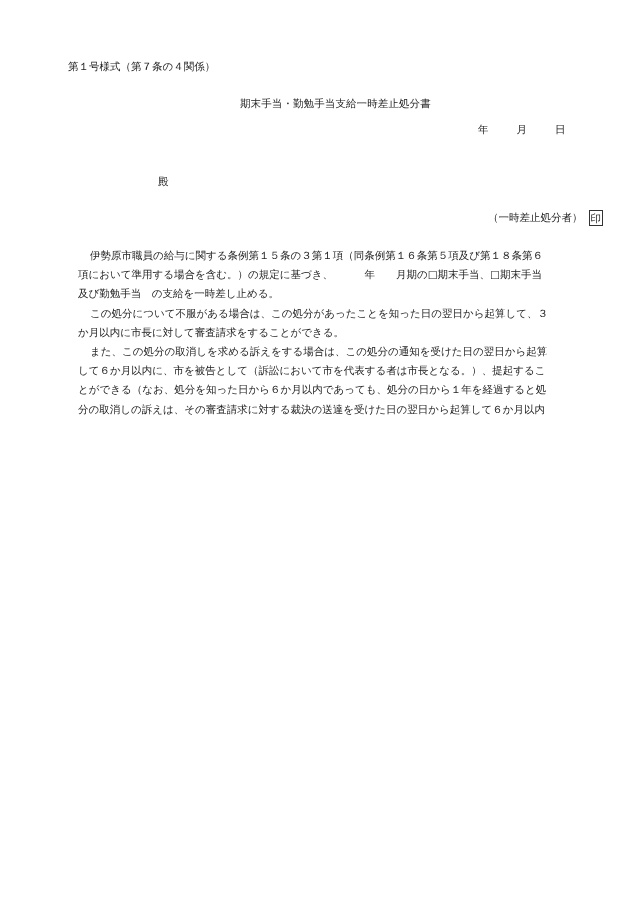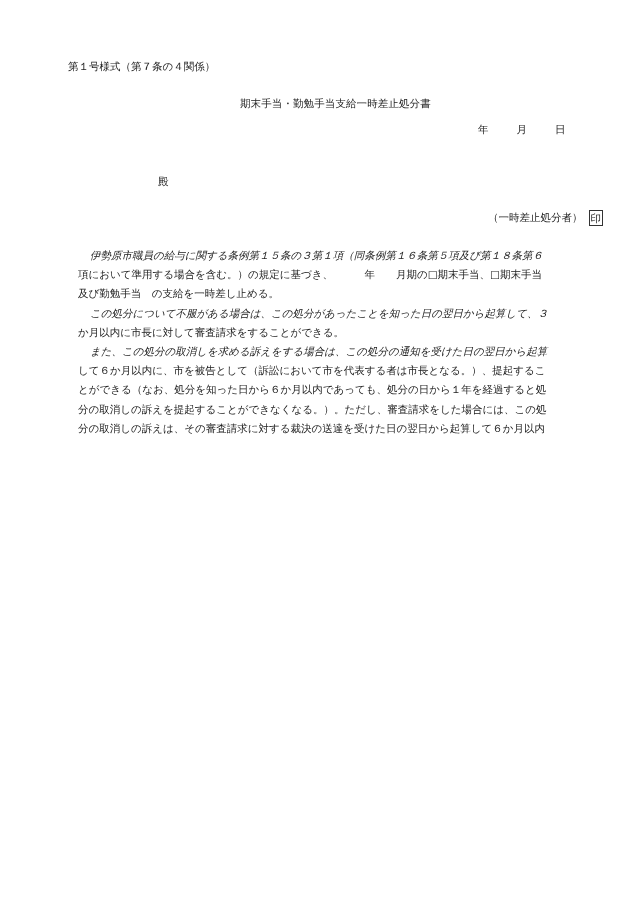--- a/index.html
+++ b/index.html
@@ -35,21 +35,21 @@
     }
     .body-text {
       position: absolute;
       left: 68px;
       top: 246px;
       width: 520px;
       font-size: 10.5px;
       line-height: 19.2px;
     }
     .body-text .line { white-space: nowrap; display: block; }
-    .indent { padding-left: 22px; font-style: italic; }
+    .indent { padding-left: 22px; }
     .cont { padding-left: 10px; }
   </style>
 </head>
 <body>
 
 <div class="abs form-number">第１号様式（第７条の４関係）</div>
 
 <div class="abs doc-title">期末手当・勤勉手当支給一時差止処分書</div>
 
 <div class="abs date-line">
@@ -64,15 +64,14 @@
 
 <div class="body-text">
   <span class="line indent">伊勢原市職員の給与に関する条例第１５条の３第１項（同条例第１６条第５項及び第１８条第６</span>
   <span class="line cont">項において準用する場合を含む。）の規定に基づき、　　　年　　月期の□期末手当、□期末手当</span>
   <span class="line cont">及び勤勉手当　の支給を一時差し止める。</span>
   <span class="line indent">この処分について不服がある場合は、この処分があったことを知った日の翌日から起算して、３</span>
   <span class="line cont">か月以内に市長に対して審査請求をすることができる。</span>
   <span class="line indent">また、この処分の取消しを求める訴えをする場合は、この処分の通知を受けた日の翌日から起算</span>
   <span class="line cont">して６か月以内に、市を被告として（訴訟において市を代表する者は市長となる。）、提起するこ</span>
   <span class="line cont">とができる（なお、処分を知った日から６か月以内であっても、処分の日から１年を経過すると処</span>
-  <span class="line cont">分の取消しの訴えを提起することができなくなる。）。ただし、審査請求をした場合には、この処</span>
   <span class="line cont">分の取消しの訴えは、その審査請求に対する裁決の送達を受けた日の翌日から起算して６か月以内</span>
 </div>
 
 </body></html>

